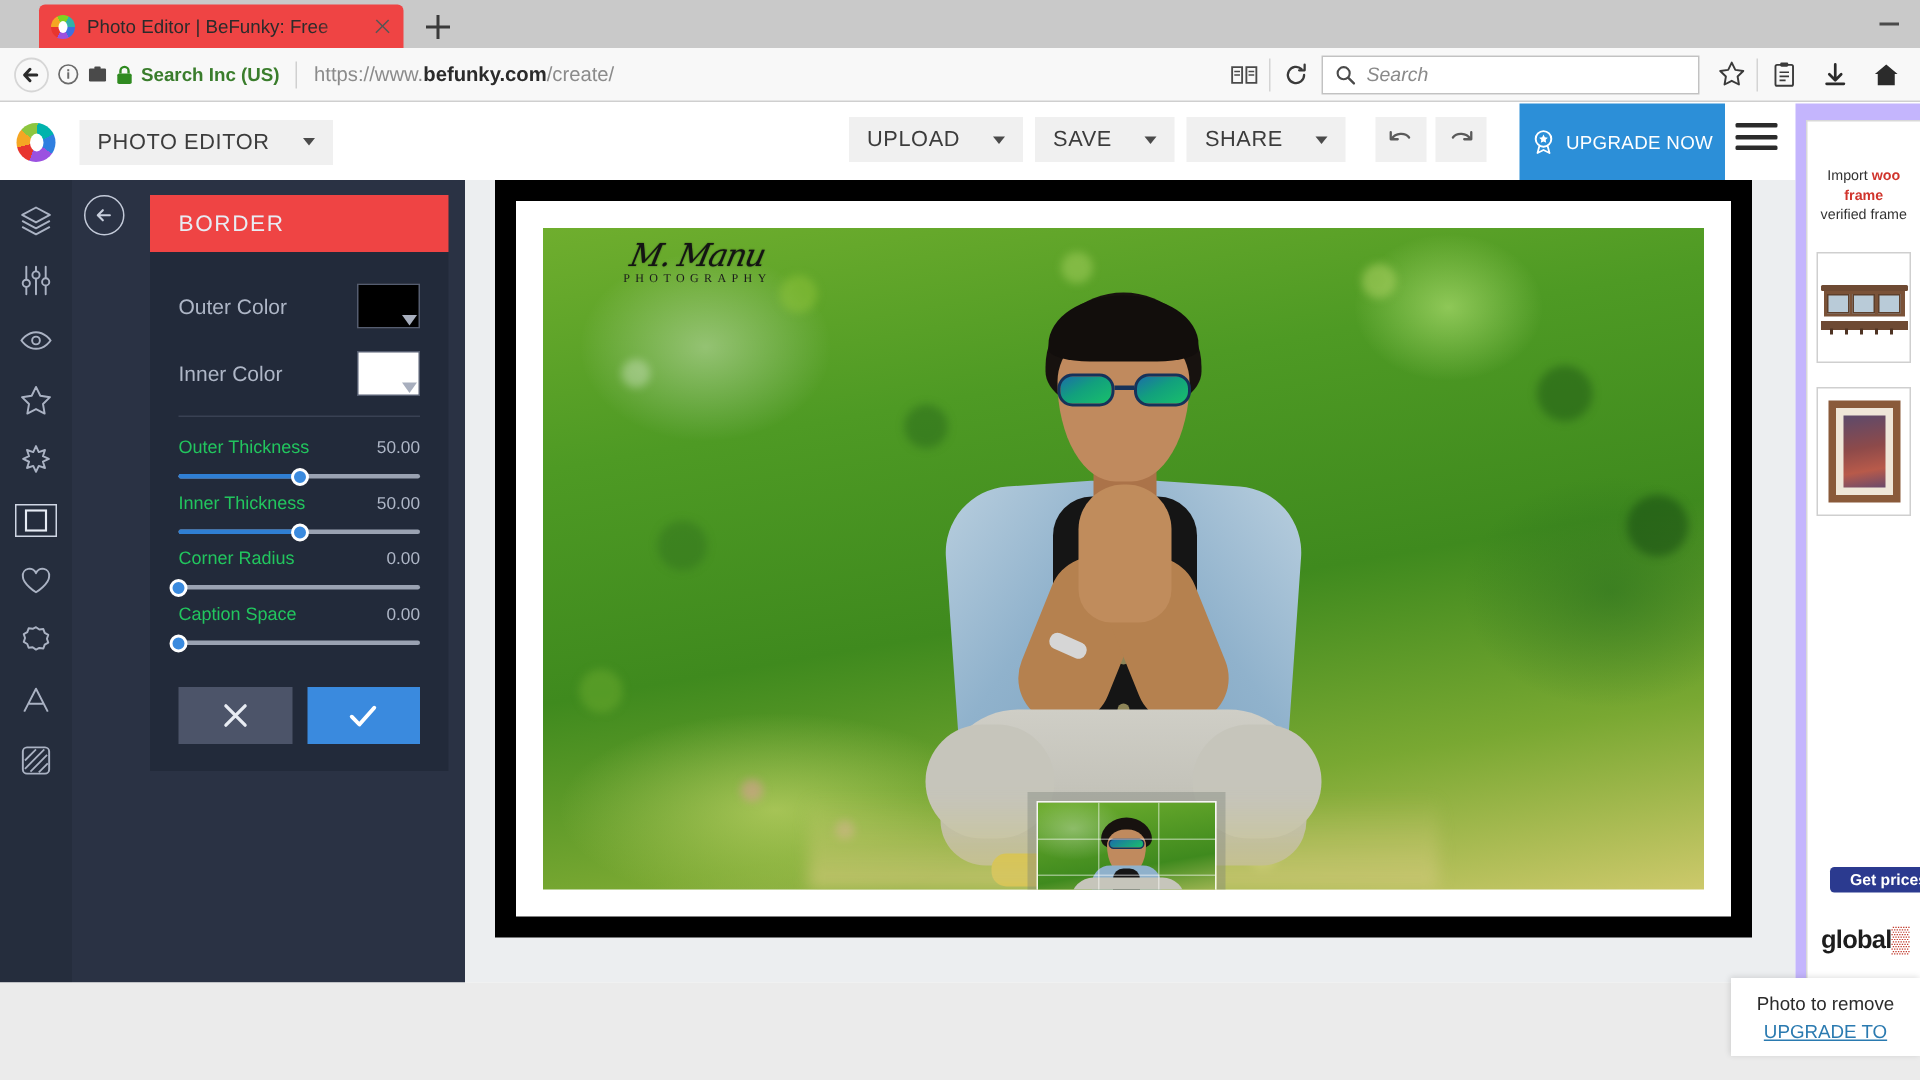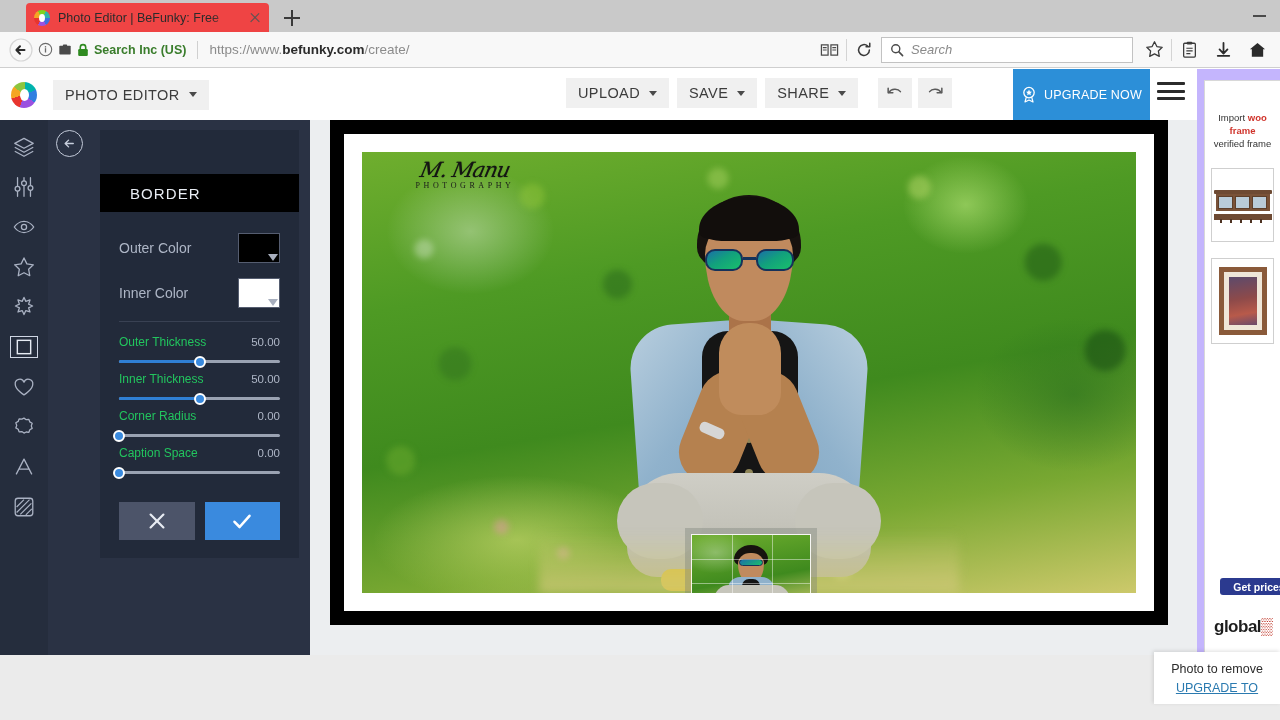--- a/index.html
+++ b/index.html
@@ -109,21 +109,21 @@
         #2f7fe0 225deg 285deg,
         #9b51e0 285deg 360deg);
     position: relative; flex: 0 0 26px;
   }
   .logo::after {
     content: ""; position: absolute; left: 9px; top: 7px; width: 9px; height: 12px;
     border-radius: 50%; background: #fff;
   }
   .hdr-btn {
     background: #f0f0f0; height: 30px; display: inline-flex; align-items: center;
-    padding: 0 12px; font-size: 14.5px; color: #3c3c3c; letter-spacing: .4px; gap: 9px;
+    padding: 0 12px; font-size: 14.5px; color: #3c3c3c; letter-spacing: .4px; gap: 22px;
   }
   .caret { width: 0; height: 0; border-left: 4.5px solid transparent; border-right: 4.5px solid transparent; border-top: 5.5px solid #4a4a4a; }
   #mode-btn { margin-left: 16px; }
   .hdr-center { position: absolute; left: 566px; top: 78px; display: flex; align-items: center; gap: 8px; }
   .icon-btn { width: 34px; height: 30px; background: #f0f0f0; display: flex; align-items: center; justify-content: center; }
   .undo-group { display: flex; gap: 6px; margin-left: 12px; }
   .upgrade-btn {
     position: absolute; left: 1013px; top: 69px; width: 137px; height: 51px;
     background: #2c8fd8; color: #fff; display: flex; align-items: center; justify-content: center;
     gap: 7px; font-size: 12.5px; letter-spacing: .2px;
@@ -153,23 +153,23 @@
   .back-circle {
     position: absolute; left: 8px; top: 10px; width: 27px; height: 27px;
     border: 1.6px solid #c3cad9; border-radius: 50%;
     display: flex; align-items: center; justify-content: center;
   }
   .panel {
     position: absolute; left: 52px; top: 10px; width: 199px;
     background: #222a3a; padding-bottom: 18px;
   }
   .panel-title {
-    height: 38px; background: #000000; color: #e8ecf3;
-    display: flex; align-items: center; padding-left: 30px;
-    font-size: 15px; letter-spacing: 1.1px; margin-top: 44px;
+    height: 38px; background: #ef4444; color: #e8ecf3;
+    display: flex; align-items: center; padding-left: 19px;
+    font-size: 15px; letter-spacing: 1.1px;
   }
   .panel-body { padding: 13px 19px 0 19px; }
   .row-color { display: flex; align-items: center; justify-content: space-between; height: 45px; }
   .row-label { font-size: 14px; color: #aeb6c6; }
   .swatch {
     width: 42px; height: 30px; border: 1.6px solid #555d70; position: relative;
   }
   .swatch .sw-caret {
     position: absolute; right: 1px; bottom: 1px; width: 0; height: 0;
     border-left: 5px solid transparent; border-right: 5px solid transparent; border-top: 7px solid #a8afbe;

